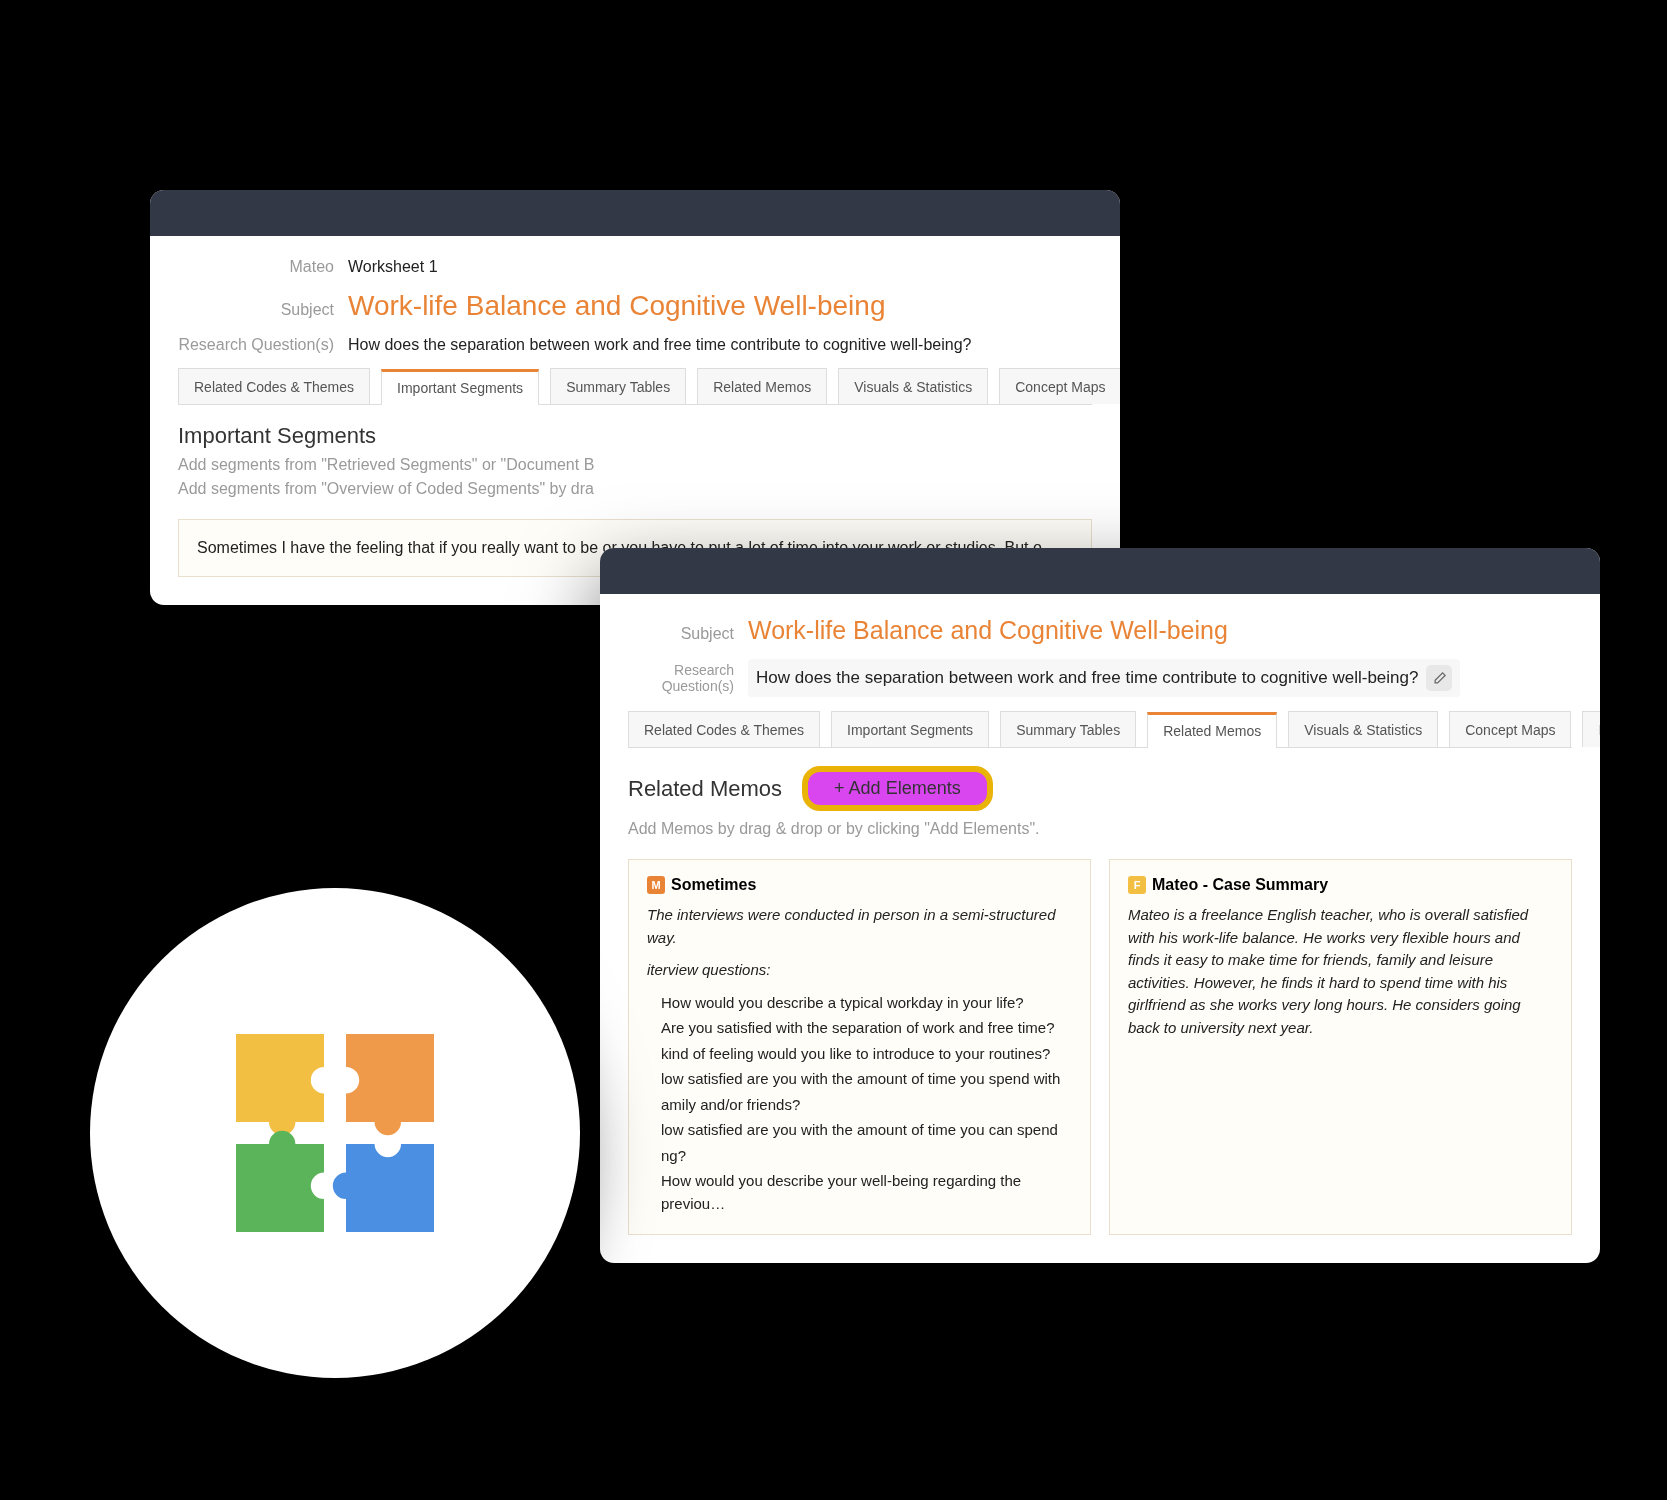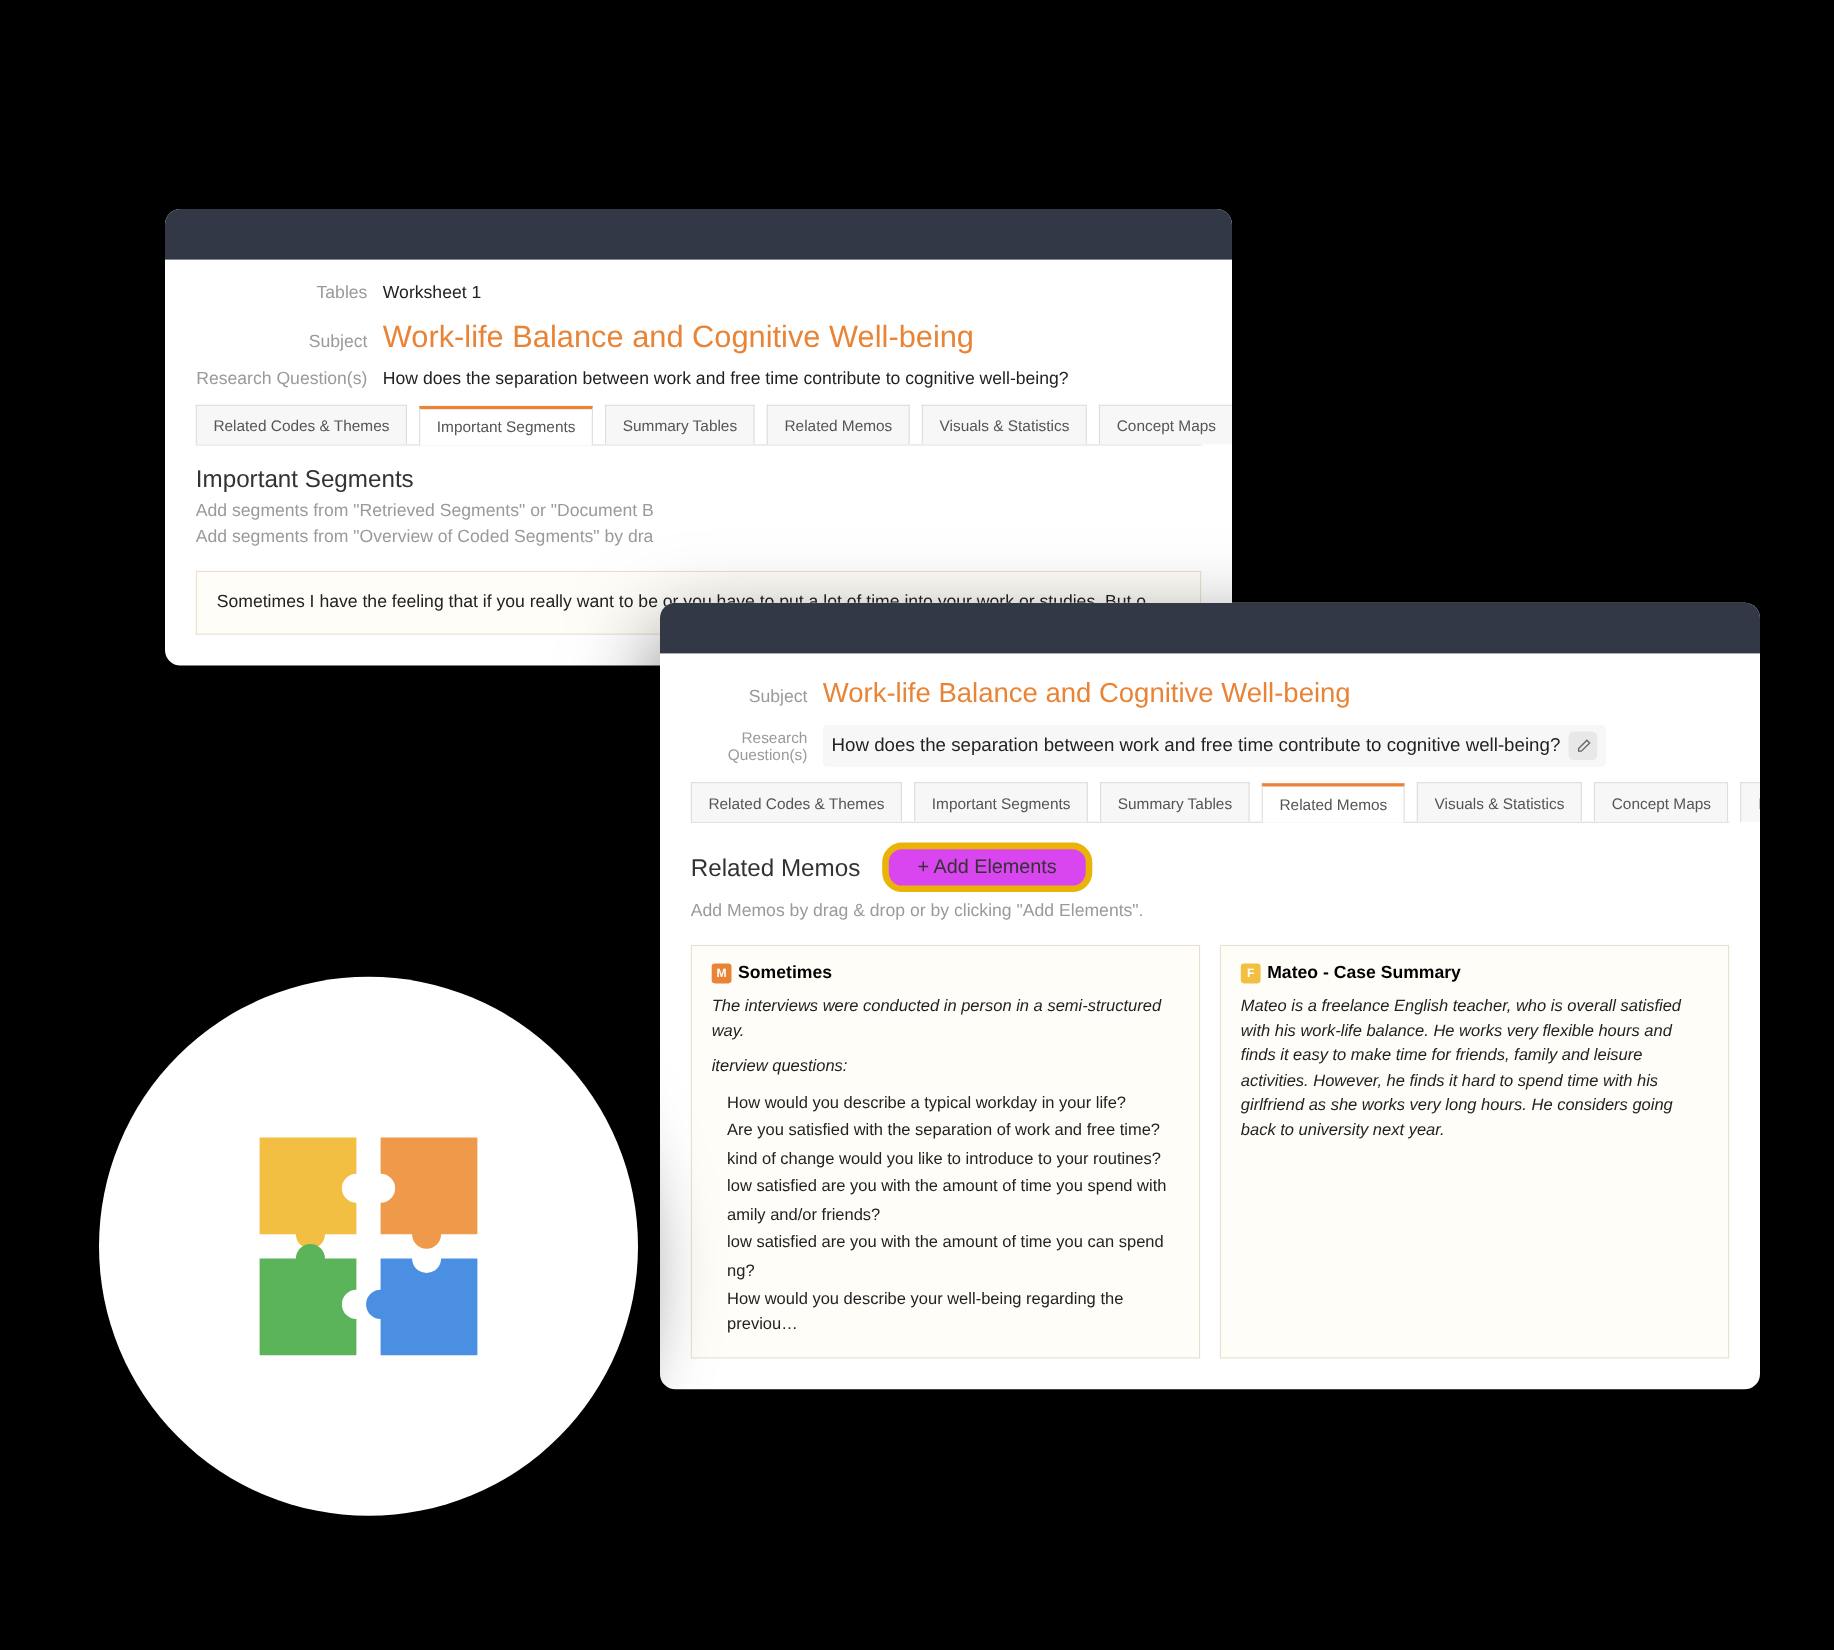--- a/index.html
+++ b/index.html
@@ -197,21 +197,21 @@
   </style>
 </head>
 <body>
 
 <div class="stage">
 
   <div class="panel back-panel">
     <div class="chrome"></div>
     <div class="panel-inner">
       <div class="meta-row">
-        <div class="meta-label">Tables</div>
+        <div class="meta-label">Mateo</div>
         <div class="meta-value">Worksheet 1</div>
       </div>
       <div class="meta-row">
         <div class="meta-label">Subject</div>
         <div class="subject-value big">Work-life Balance and Cognitive Well-being</div>
       </div>
       <div class="meta-row">
         <div class="meta-label">Research Question(s)</div>
         <div class="meta-value">How does the separation between work and free time contribute to cognitive well-being?</div>
       </div>
@@ -278,21 +278,21 @@
           <div class="memo-title">
             <span class="memo-badge badge-m">M</span>
             <span>Sometimes</span>
           </div>
           <div class="memo-body">
             <p>The interviews were conducted in person in a semi-structured way.</p>
             <p>iterview questions:</p>
             <ul>
               <li>How would you describe a typical workday in your life?</li>
               <li>Are you satisfied with the separation of work and free time?</li>
-              <li>kind of change would you like to introduce to your routines?</li>
+              <li>kind of feeling would you like to introduce to your routines?</li>
               <li>low satisfied are you with the amount of time you spend with</li>
               <li>amily and/or friends?</li>
               <li>low satisfied are you with the amount of time you can spend</li>
               <li>ng?</li>
               <li>How would you describe your well-being regarding the previou…</li>
             </ul>
           </div>
         </div>
         <div class="memo-card">
           <div class="memo-title">

